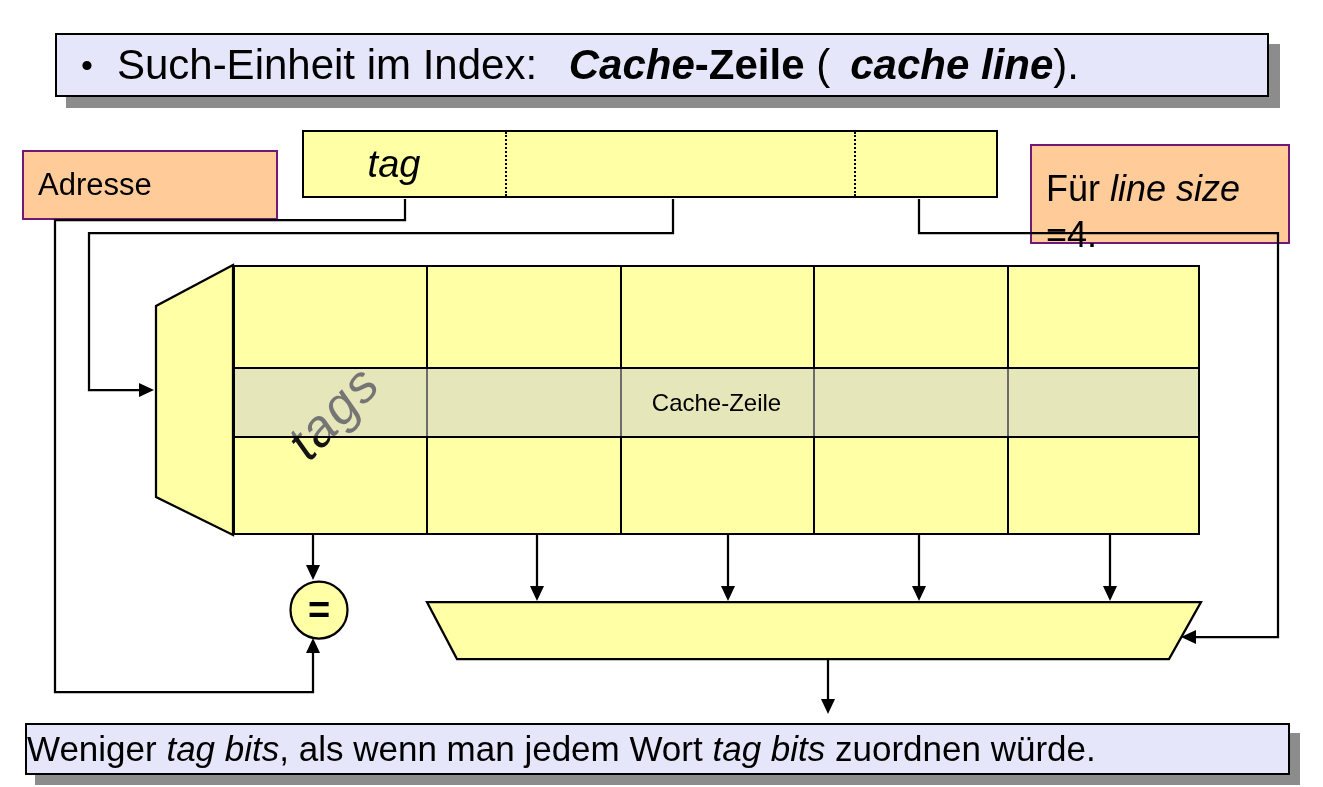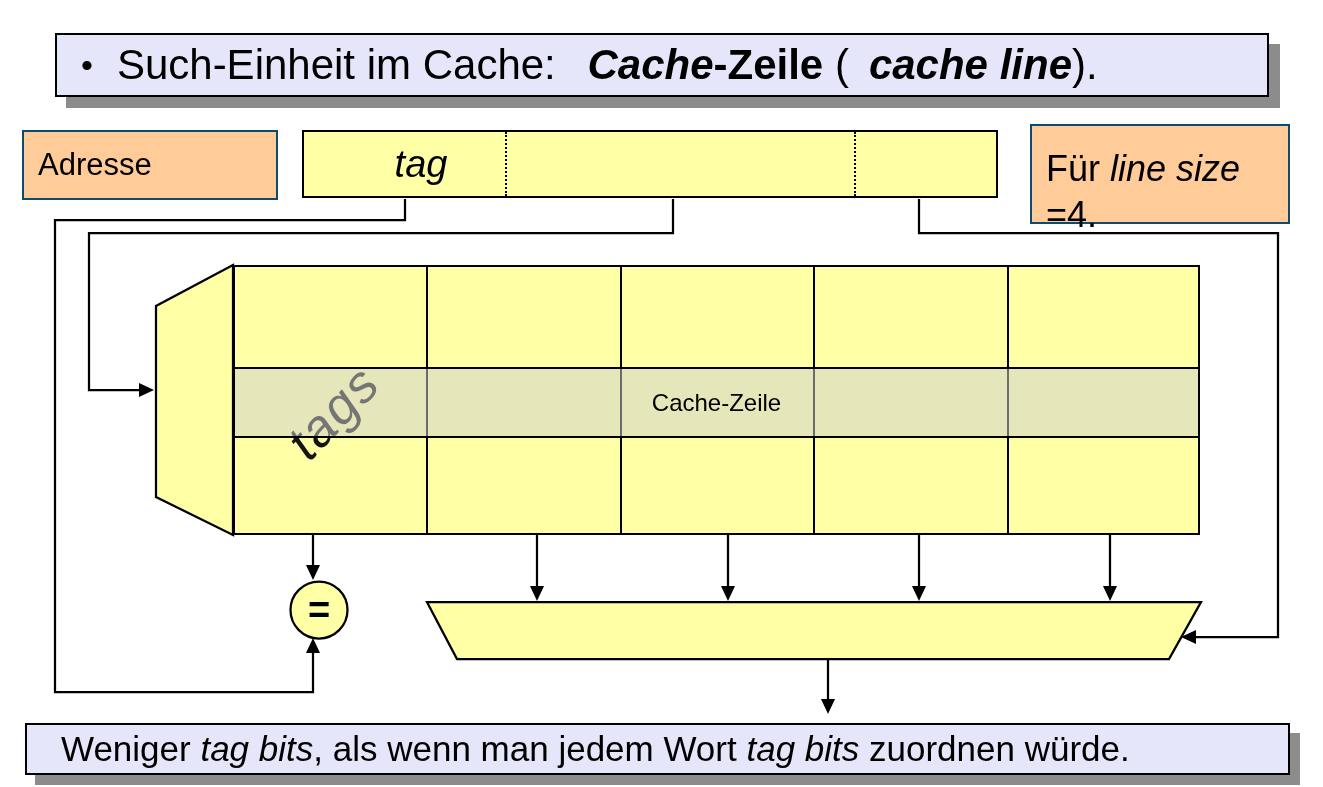--- a/index.html
+++ b/index.html
@@ -10,38 +10,38 @@
   .abs{position:absolute;box-sizing:border-box;}
 
   
   .stmt{
     background:#e6e6fa;border:2.5px solid #000;
     display:flex;align-items:center;
     box-shadow:11px 11px 0 #8c8c8c;
   }
   #title-box{left:55px;top:33px;width:1214px;height:64px;font-size:42px;padding-left:20px;}
   #title-box .bullet{font-size:34px;margin:0 24px 0 4px;}
-  #bottom-box{left:25px;top:723px;width:1265px;height:52px;font-size:35px;padding-left:34px;box-shadow:10px 10px 0 #8c8c8c;}
+  #bottom-box{left:25px;top:723px;width:1265px;height:52px;font-size:35px;box-shadow:10px 10px 0 #8c8c8c;}
 
   .bi{font-weight:bold;font-style:italic;margin-left:20px;}
   .b{font-weight:bold;text-align:center;}
   .i{font-style:italic;}
 
   
-  .orange{background:#ffcc99;border:2px solid #0c4a6e;}
+  .orange{background:#ffcc99;border:2px solid #701a75;margin-top:20px;}
   #adresse-box{left:22px;top:130px;width:256px;height:70px;display:flex;align-items:center;padding-left:14px;font-size:31px;}
   #fuer-box{left:1030px;top:124px;width:260px;height:100px;font-size:36px;line-height:1.28;padding:20px 0 0 14px;}
 
   
   #addr-bar{left:302px;top:130px;width:696px;height:68px;background:#ffffa6;border:2px solid #000;}
   .field-div{position:absolute;top:0;bottom:0;width:0;border-left:2px dotted #000;}
   #field-div-1{left:201px;}
   #field-div-2{left:550px;}
   .field-label{position:absolute;top:0;height:64px;display:flex;align-items:center;justify-content:center;font-size:38px;}
-  #tag-label{left:0;width:180px;font-style:italic;padding-left:27px;}
+  #tag-label{left:0;width:180px;font-style:italic;}
   #index-label{left:230px;width:200px;}
 
   
   #cache-grid{left:233px;top:265px;width:967px;height:270px;background:#ffffa6;border:2px solid #000;}
   .vline{position:absolute;top:0;bottom:0;width:2px;background:#000;}
   .hline{position:absolute;left:0;right:0;height:2px;background:#000;}
   #row-line-1{top:100px;}
   #row-line-2{top:169px;}
   #cache-line-highlight{position:absolute;left:0;right:0;top:102px;height:67px;background:rgba(208,208,208,0.52);}
   #cache-line-label{position:absolute;left:0;top:102px;height:67px;width:963px;display:flex;align-items:center;justify-content:center;font-size:24px;}
@@ -59,21 +59,21 @@
   .ah{fill:#000;stroke:none;}
   #eq-text{font-family:"Liberation Sans",sans-serif;font-size:38px;font-weight:bold;}
 </style>
 </head>
 <body>
 
 <div id="canvas">
 
   <div id="title-box" class="abs stmt">
     <span class="bullet">•</span>
-    <span><span>Such-Einheit im Cache: </span><span class="bi">Cache</span><span class="b">-Zeile</span><span> (</span><span class="bi">cache line</span><span>).</span></span>
+    <span><span>Such-Einheit im Index: </span><span class="bi">Cache</span><span class="b">-Zeile</span><span> (</span><span class="bi">cache line</span><span>).</span></span>
   </div>
 
   <div id="adresse-box" class="abs orange">
     <span>Adresse</span>
   </div>
 
   <div id="addr-bar" class="abs">
     <div id="field-div-1" class="field-div"></div>
     <div id="field-div-2" class="field-div"></div>
     <div id="tag-label" class="field-label">tag</div>

